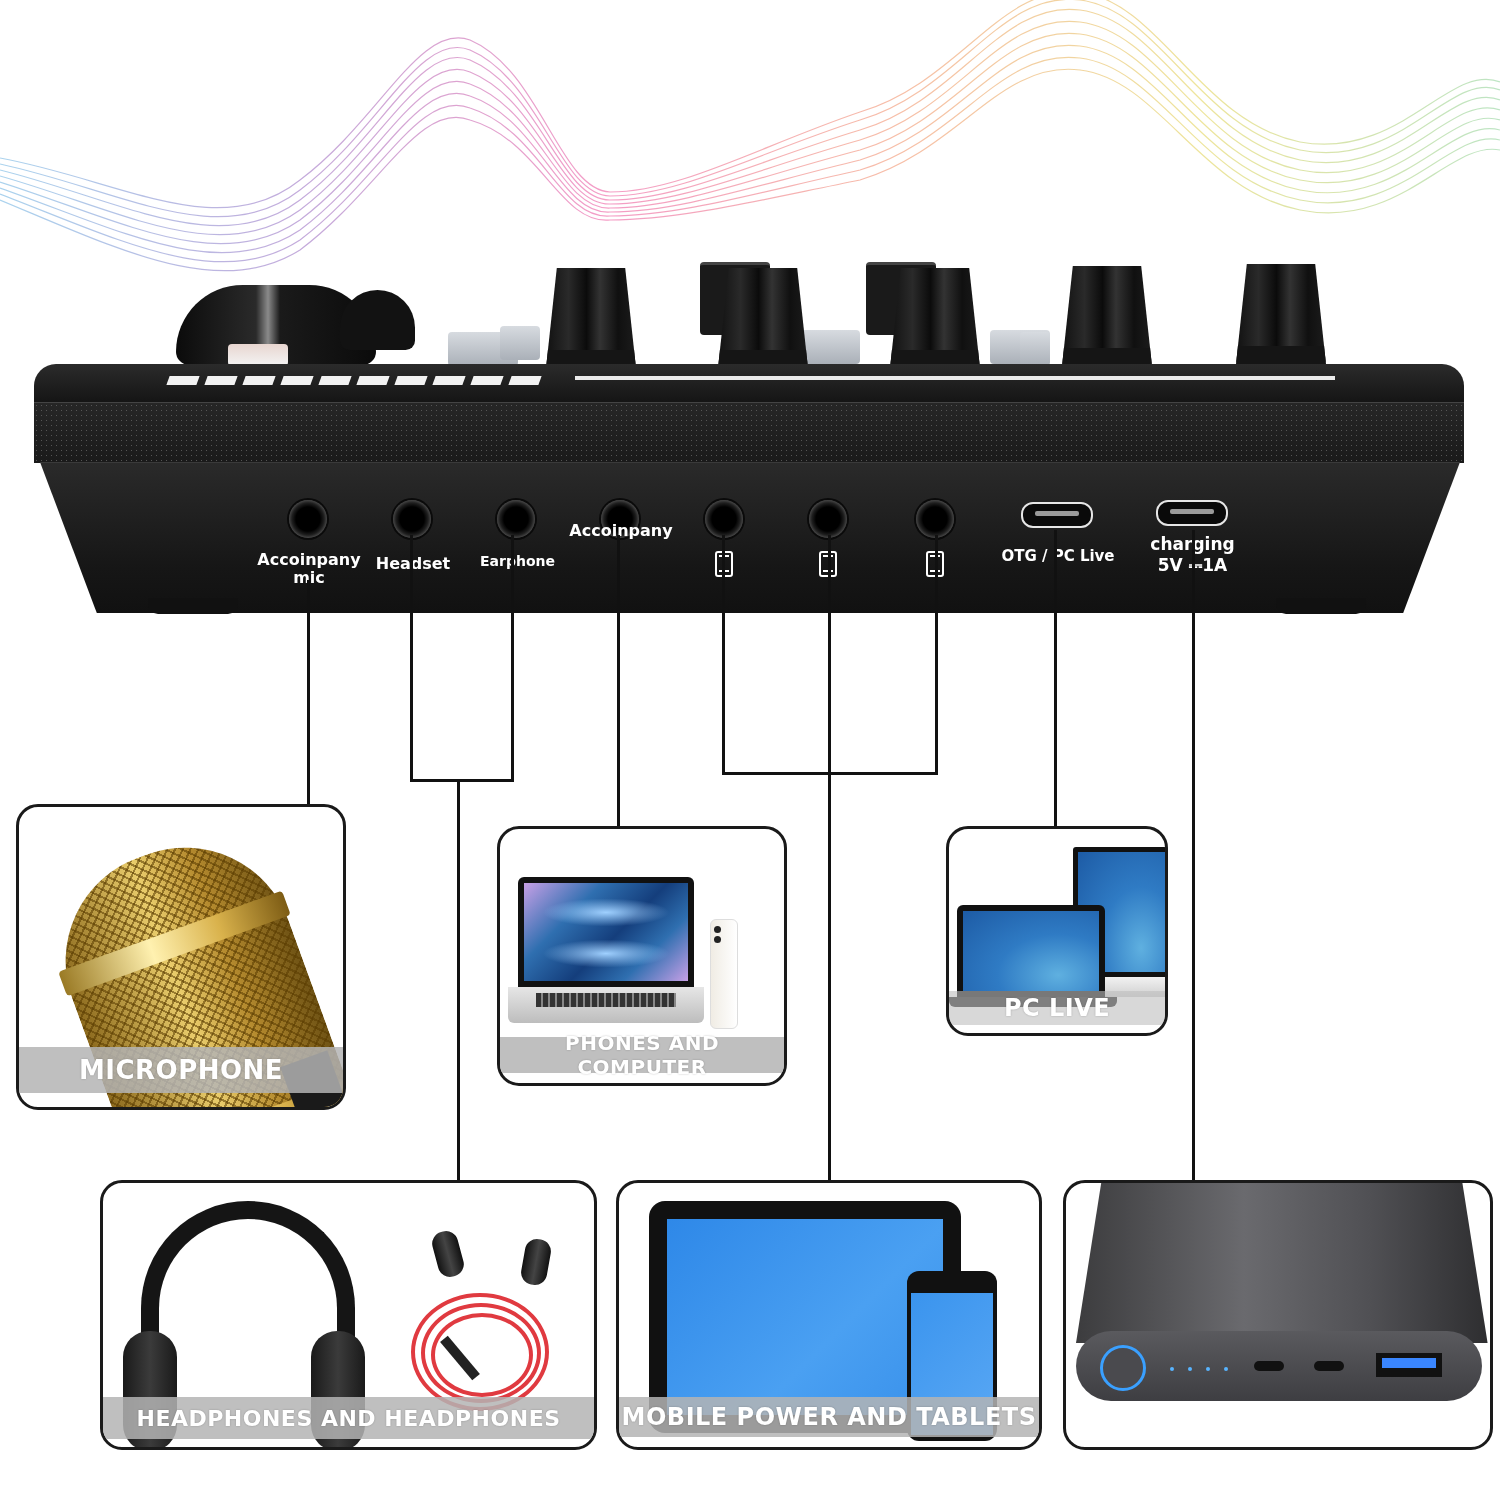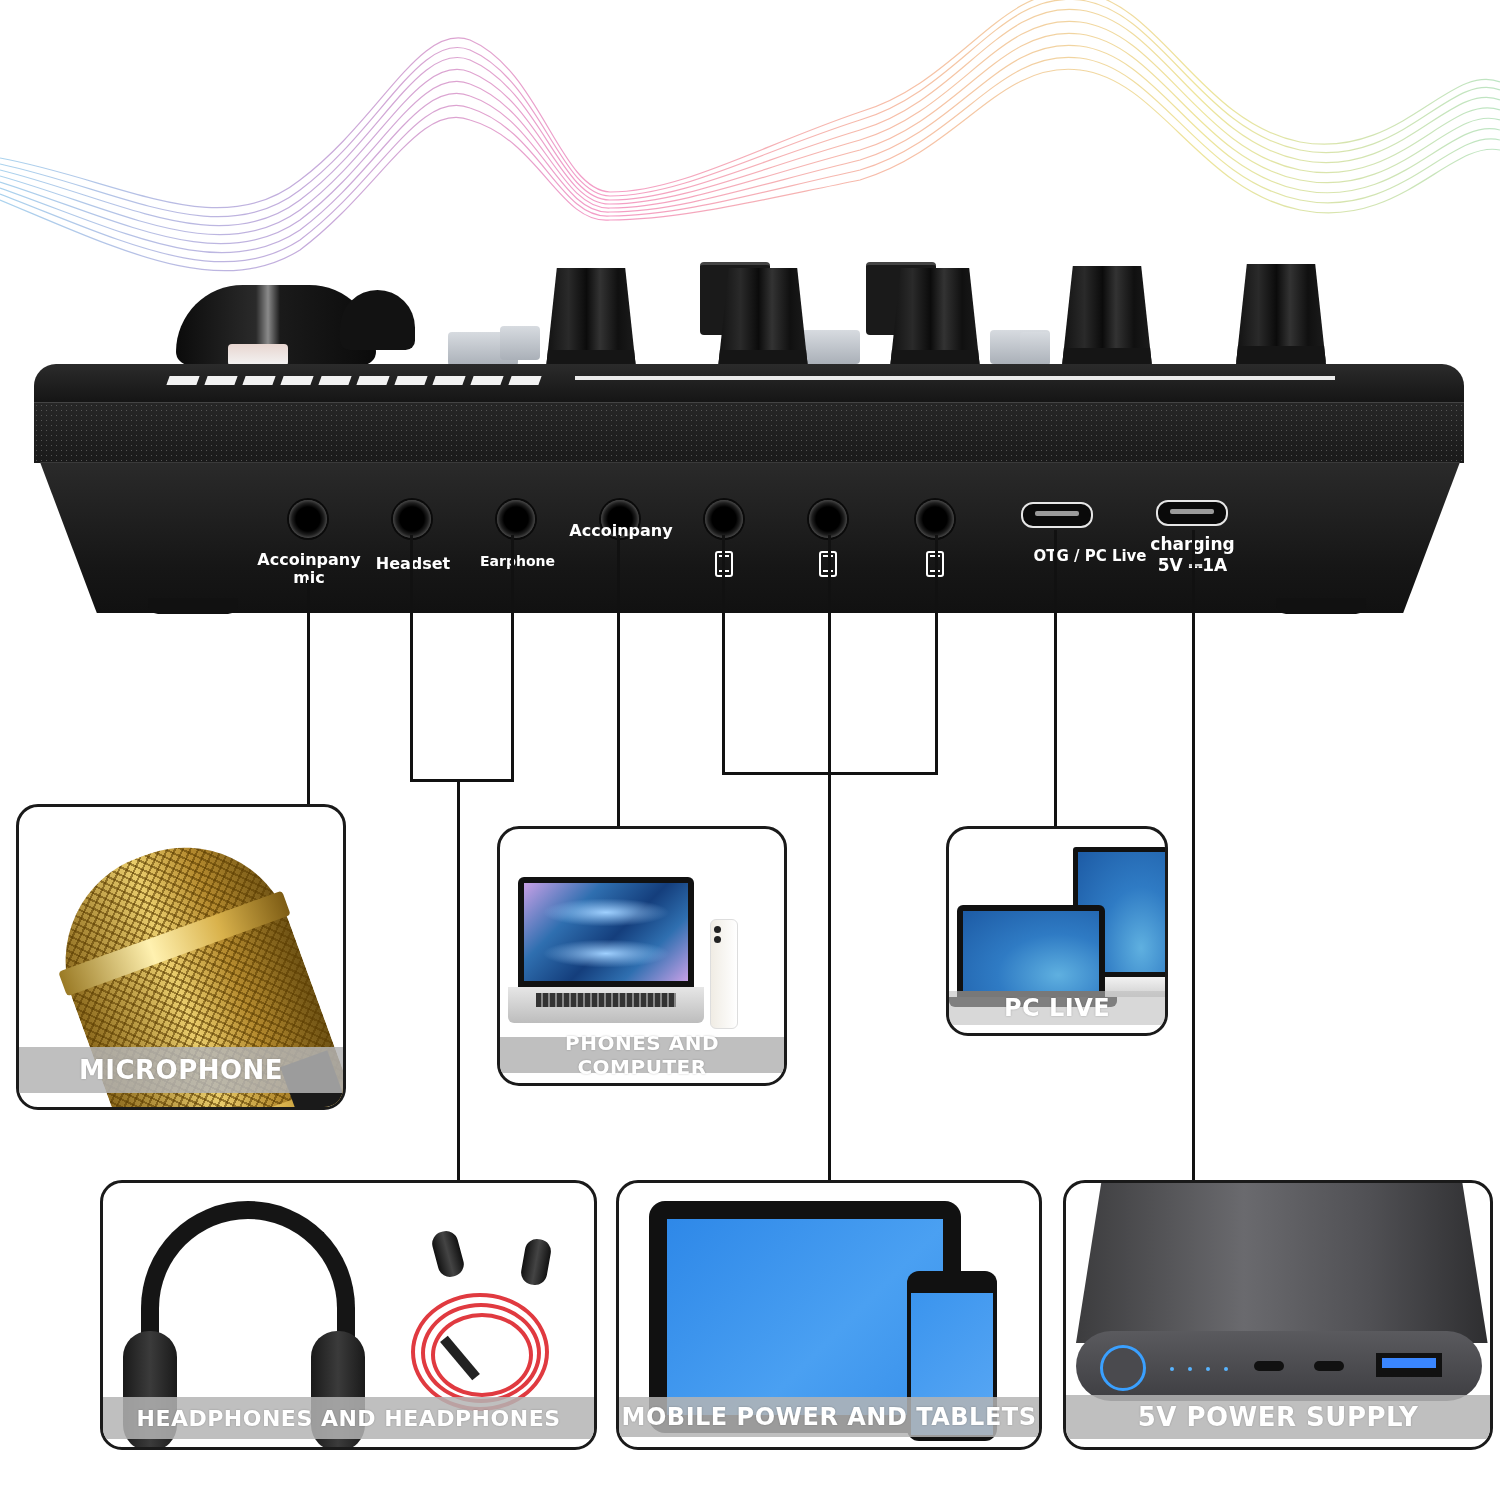--- a/index.html
+++ b/index.html
@@ -308,21 +308,21 @@
   <div class="jack" style="left:705px;top:500px;"></div>
   <div class="phone-glyph" style="left:715px;top:551px;"></div>
 
   <div class="jack" style="left:809px;top:500px;"></div>
   <div class="phone-glyph" style="left:819px;top:551px;"></div>
 
   <div class="jack" style="left:916px;top:500px;"></div>
   <div class="phone-glyph" style="left:926px;top:551px;"></div>
 
   <div class="usbc" style="left:1021px;top:502px;"></div>
-  <div class="port-label" style="left:998px;top:547px;width:120px;font-size:15px;margin-left:32px;">OTG / PC Live</div>
+  <div class="port-label" style="left:998px;top:547px;width:120px;font-size:15px;">OTG / PC Live</div>
 
   <div class="usbc" style="left:1156px;top:500px;"></div>
   <div class="port-label" style="left:1135px;top:534px;width:115px;font-size:17px;line-height:21px;">
     <div>charging</div>
     <div>5V ⎓1A</div>
   </div>
 </div>
 
 <div>
 
@@ -410,14 +410,13 @@
       <div class="bank-btn"></div>
       <div class="bank-led" style="left:94px;"></div>
       <div class="bank-led" style="left:112px;"></div>
       <div class="bank-led" style="left:130px;"></div>
       <div class="bank-led" style="left:148px;"></div>
       <div class="bank-port" style="left:178px;"></div>
       <div class="bank-port" style="left:238px;"></div>
       <div class="bank-usba"></div>
     </div>
   </div>
-  <div class="card-caption" style="font-size:26px;height:44px;bottom:8px;">5V POWER SUPPLY</div>
 </div>
 
 </body></html>

